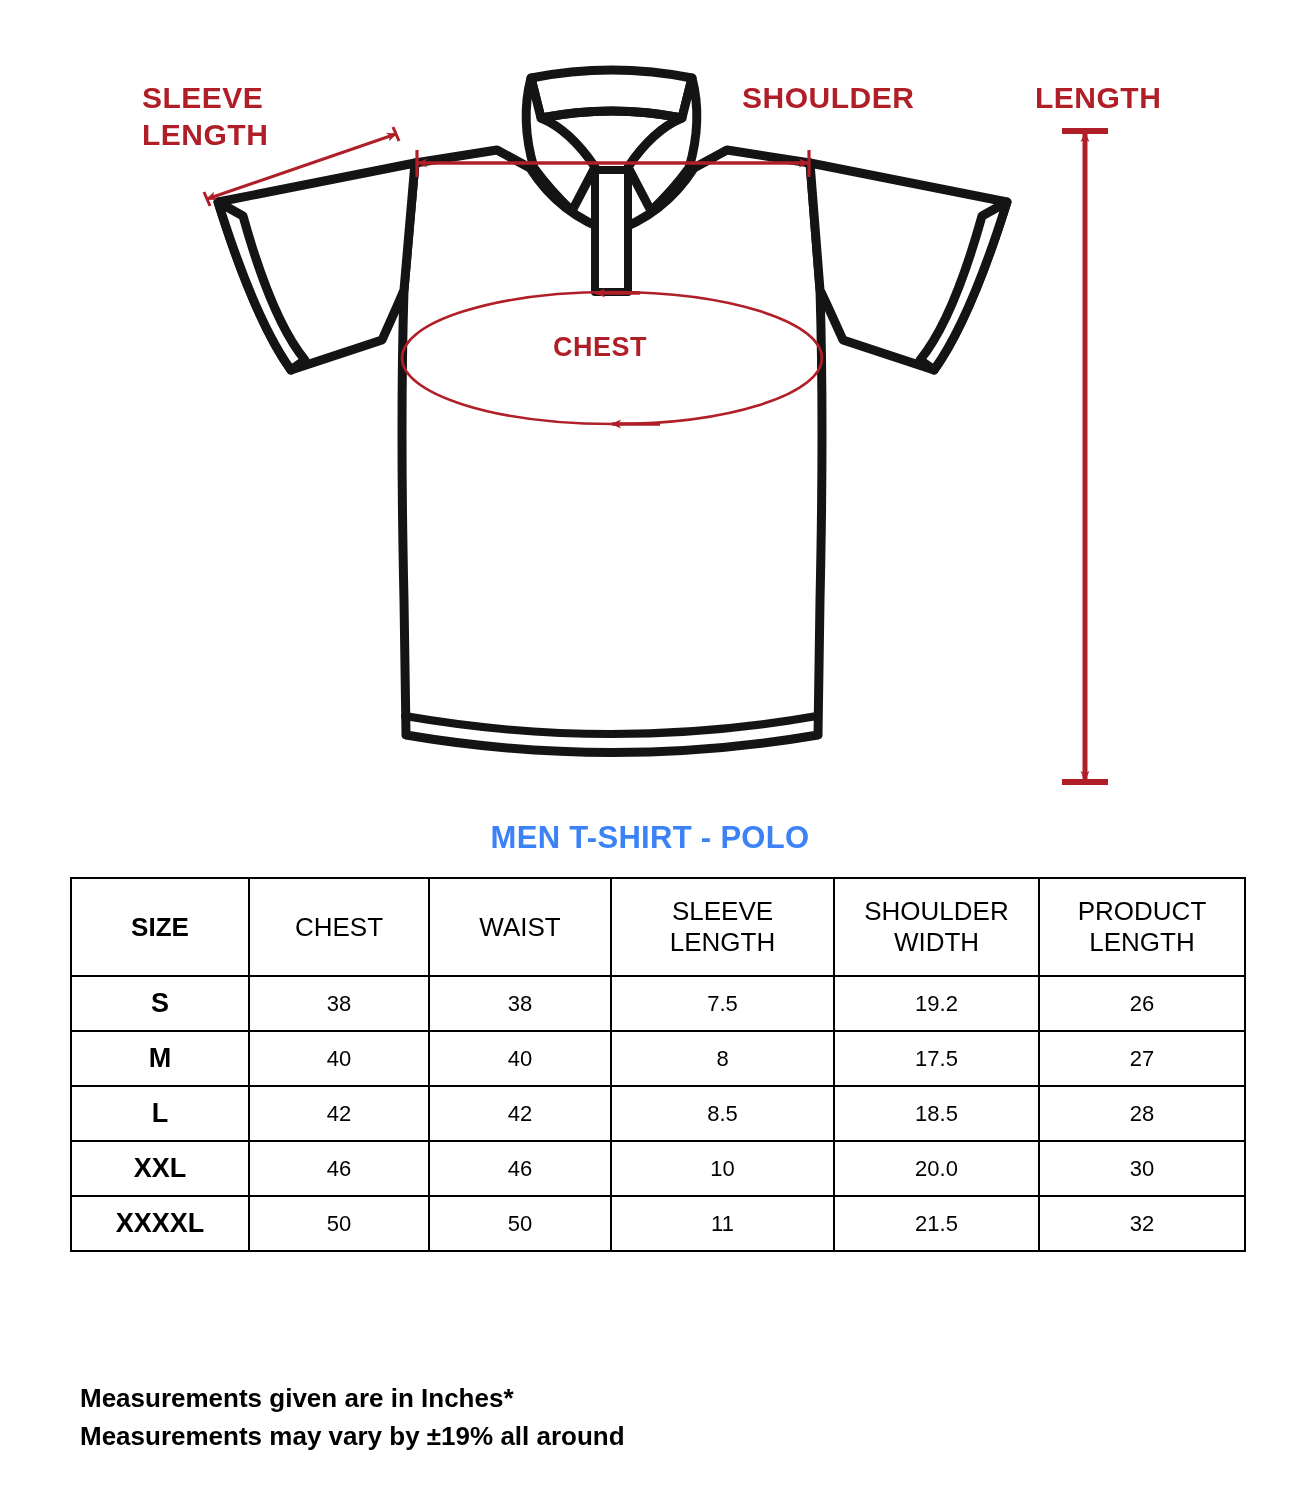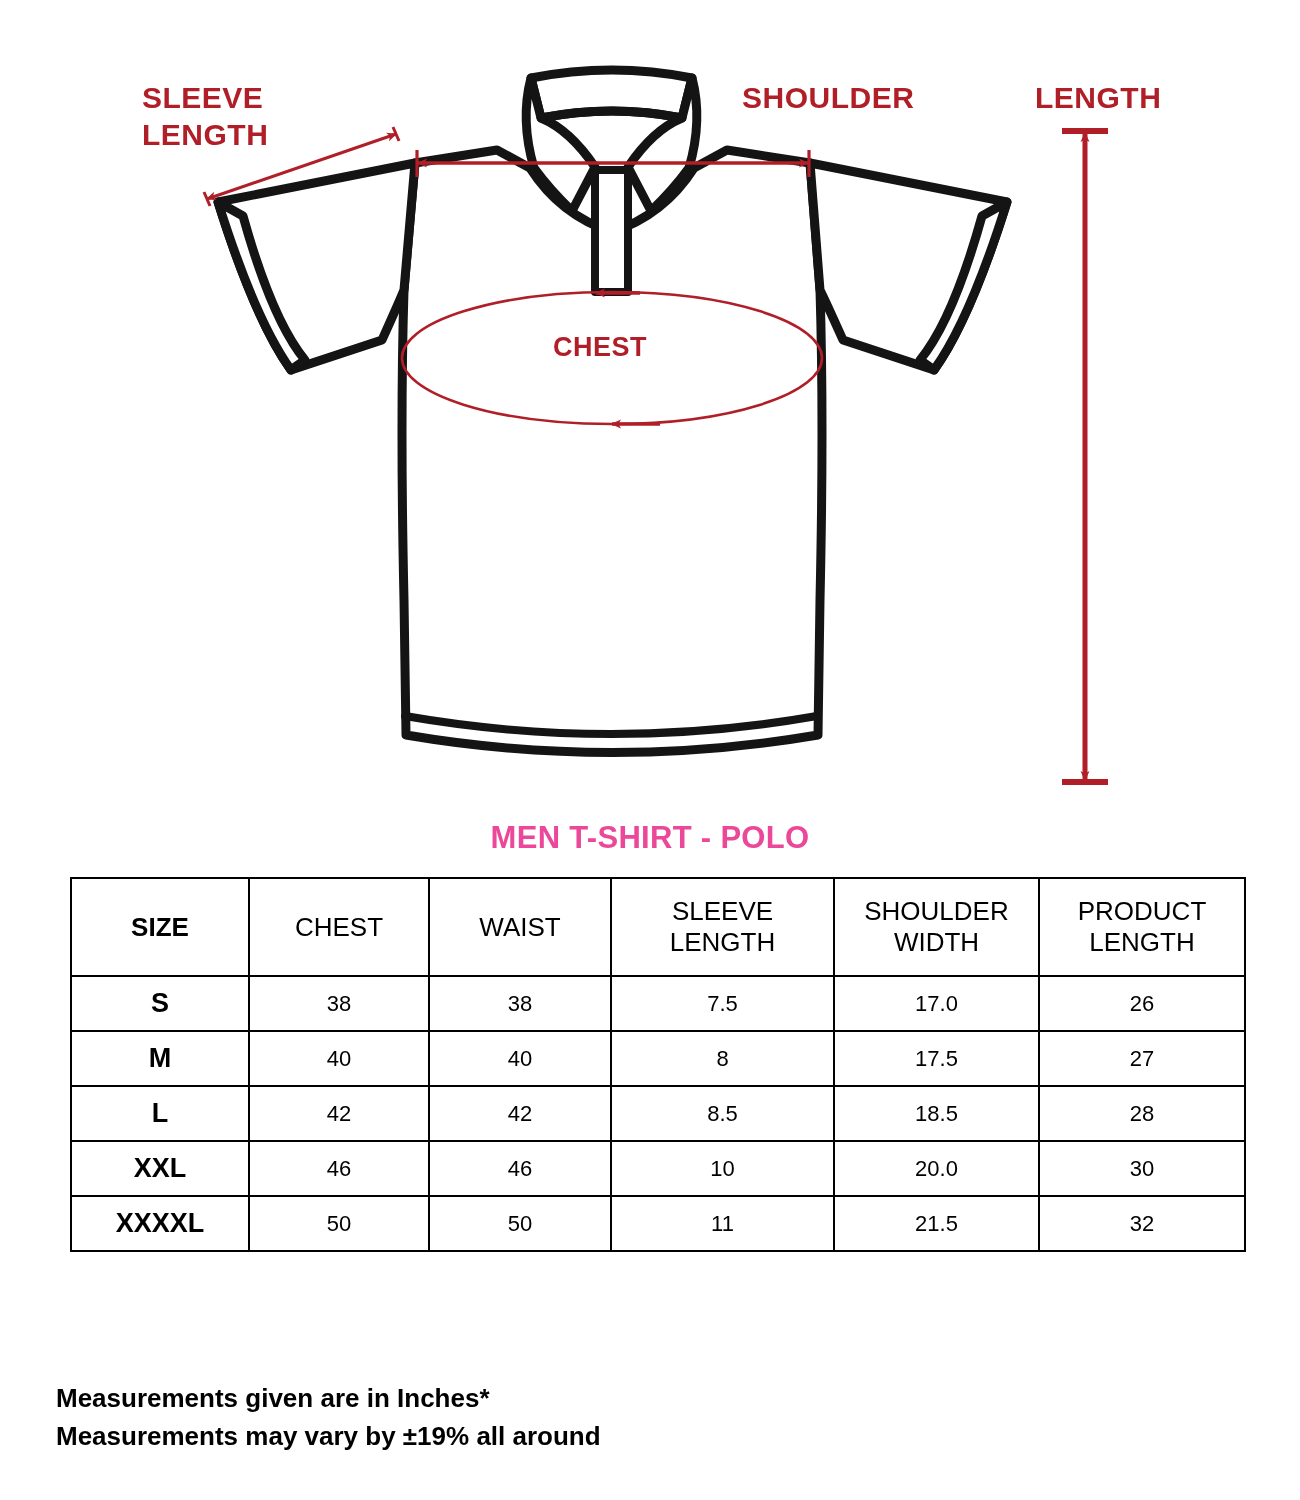--- a/index.html
+++ b/index.html
@@ -62,21 +62,21 @@
 
   
   #chart-title {
     position: absolute;
     left: 0;
     top: 820px;
     width: 1300px;
     text-align: center;
     font-size: 31px;
     font-weight: bold;
-    color: #ec4899;
+    color: #3b82f6;
     letter-spacing: 0.3px;
   }
 
   
   #size-table-wrap {
     position: absolute;
     left: 62px;
     top: 877px;
     width: 1174px;
   }
@@ -117,21 +117,21 @@
   col.c-size    { width: 178px; }
   col.c-chest   { width: 180px; }
   col.c-waist   { width: 182px; }
   col.c-sleeve  { width: 223px; }
   col.c-shoulder{ width: 205px; }
   col.c-product { width: 206px; }
 
   
   #footer-notes {
     position: absolute;
-    left: 56px;
+    left: 80px;
     top: 1380px;
     font-size: 26px;
     font-weight: bold;
     line-height: 1.45;
     color: #000000;
   }
   #footer-notes div { white-space: nowrap; }
 </style>
 </head>
 <body>
@@ -302,21 +302,21 @@
           <span>LENGTH</span>
         </th>
       </tr>
     </thead>
     <tbody id="size-table-body">
       <tr>
         <td class="size-cell">S</td>
         <td>38</td>
         <td>38</td>
         <td>7.5</td>
-        <td>17.0</td>
+        <td>19.2</td>
         <td>26</td>
       </tr>
       <tr>
         <td class="size-cell">M</td>
         <td>40</td>
         <td>40</td>
         <td>8</td>
         <td>17.5</td>
         <td>27</td>
       </tr>

